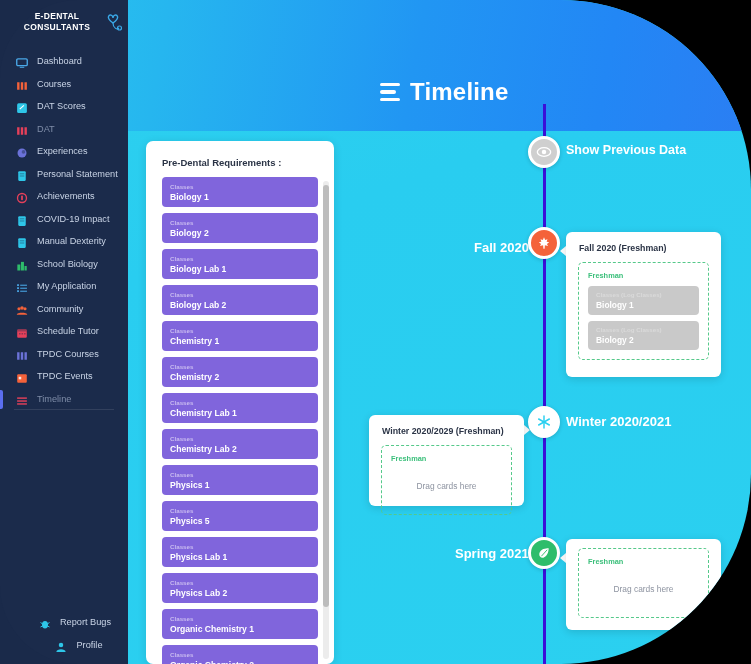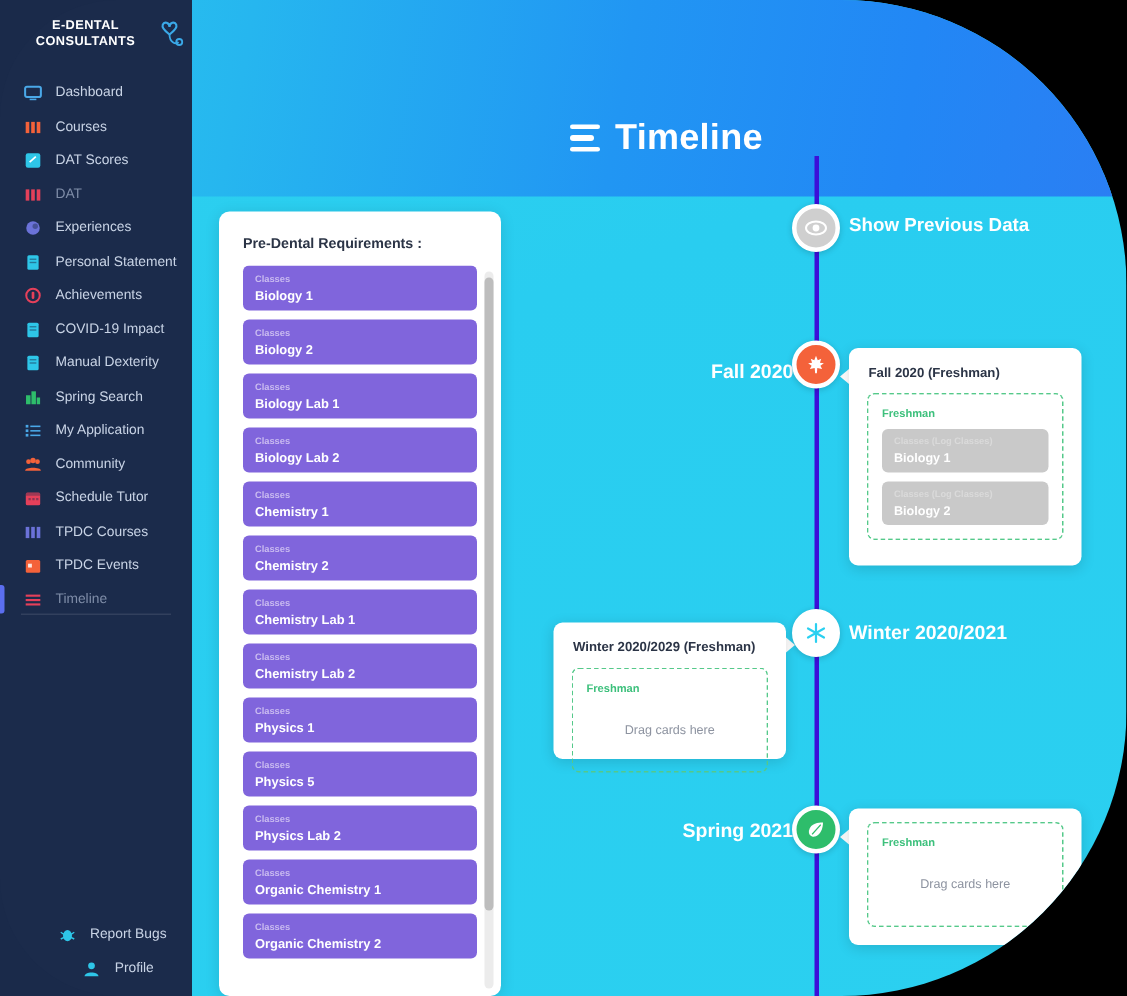--- a/index.html
+++ b/index.html
@@ -497,20 +497,24 @@
           <div class="req-card">
             <div class="kicker">Classes</div>
             <div class="name">Physics 1</div>
           </div>
           <div class="req-card">
             <div class="kicker">Classes</div>
             <div class="name">Physics 5</div>
           </div>
           <div class="req-card">
             <div class="kicker">Classes</div>
+            <div class="name">Physics Lab 1</div>
+          </div>
+          <div class="req-card">
+            <div class="kicker">Classes</div>
             <div class="name">Physics Lab 2</div>
           </div>
           <div class="req-card">
             <div class="kicker">Classes</div>
             <div class="name">Organic Chemistry 1</div>
           </div>
           <div class="req-card">
             <div class="kicker">Classes</div>
             <div class="name">Organic Chemistry 2</div>
           </div>
@@ -602,21 +606,21 @@
                 <rect x="5" y="7.4" width="6" height="1.2" fill="#1b2b4b" opacity=".5"></rect>
               </svg></span>
             <span class="lbl">Manual Dexterity</span>
           </div>
           <div class="nav-item">
             <span class="ic"><svg viewBox="0 0 16 16">
                 <rect x="1.8" y="6" width="4" height="8" fill="#2ebd6b"></rect>
                 <rect x="6.6" y="2.5" width="4" height="11.5" fill="#2ebd6b"></rect>
                 <rect x="11.3" y="8" width="3" height="6" fill="#2ebd6b"></rect>
               </svg></span>
-            <span class="lbl">Spring Search</span>
+            <span class="lbl">School Biology</span>
           </div>
           <div class="nav-item">
             <span class="ic"><svg viewBox="0 0 16 16">
                 <rect x="1.5" y="3" width="2.4" height="2.4" fill="#4aa8e8"></rect>
                 <rect x="1.5" y="7" width="2.4" height="2.4" fill="#4aa8e8"></rect>
                 <rect x="1.5" y="11" width="2.4" height="2.4" fill="#4aa8e8"></rect>
                 <rect x="5.6" y="3.6" width="9" height="1.4" fill="#4aa8e8"></rect>
                 <rect x="5.6" y="7.6" width="9" height="1.4" fill="#4aa8e8"></rect>
                 <rect x="5.6" y="11.6" width="9" height="1.4" fill="#4aa8e8"></rect>
               </svg></span>

